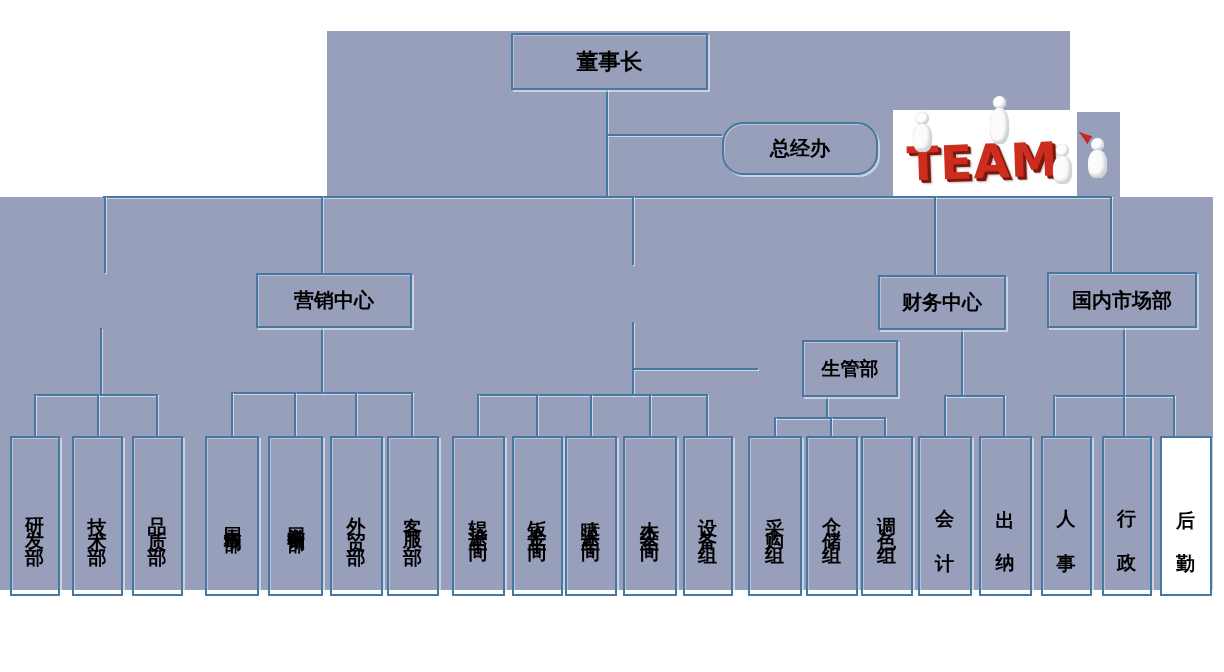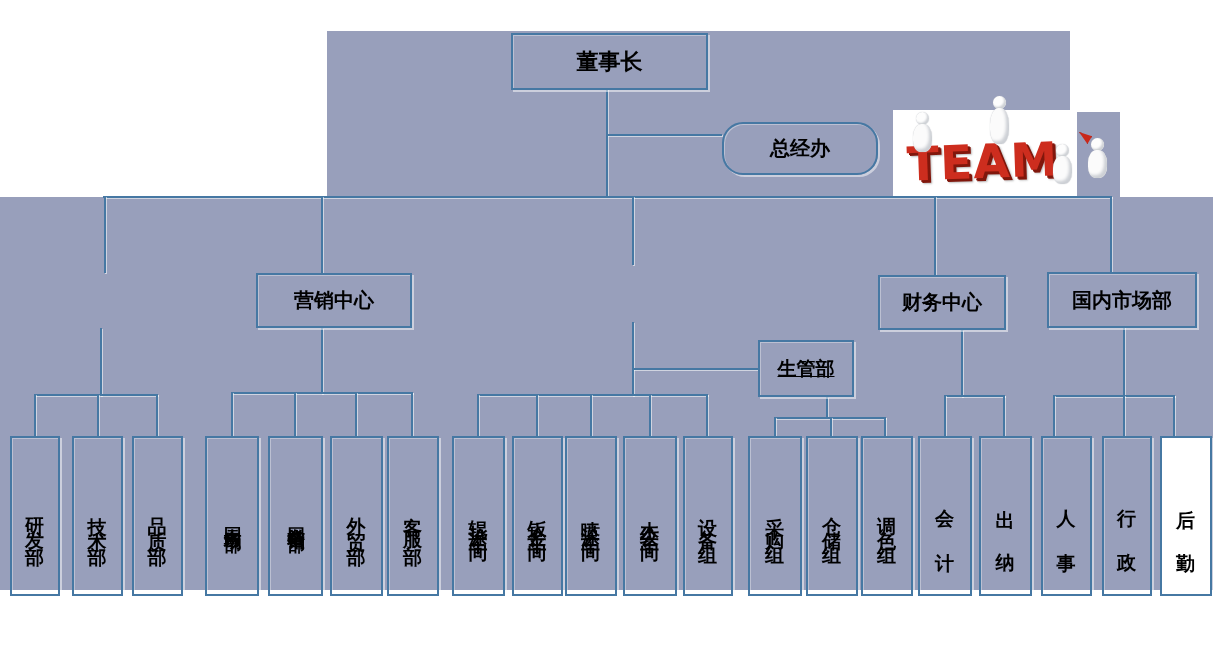--- a/index.html
+++ b/index.html
@@ -132,21 +132,21 @@
   </div>
   <div class="hbox f20" style="left:256px;top:273px;width:152px;height:51px;">
     <span>营销中心</span>
   </div>
   <div class="hbox f20" style="left:878px;top:275px;width:124px;height:51px;">
     <span>财务中心</span>
   </div>
   <div class="hbox f20" style="left:1047px;top:272px;width:146px;height:52px;">
     <span>国内市场部</span>
   </div>
-  <div class="hbox f19" style="left:758px;top:340px;width:92px;height:53px;text-decoration:underline;">
+  <div class="hbox f19" style="left:802px;top:340px;width:92px;height:53px;">
     <span>生管部</span>
   </div>
 
   <div class="vbox" style="left:10px;width:46px;">
     <span class="sp3">研发部</span>
   </div>
   <div class="vbox" style="left:72px;width:47px;">
     <span class="sp3">技术部</span>
   </div>
   <div class="vbox" style="left:132px;width:47px;">

